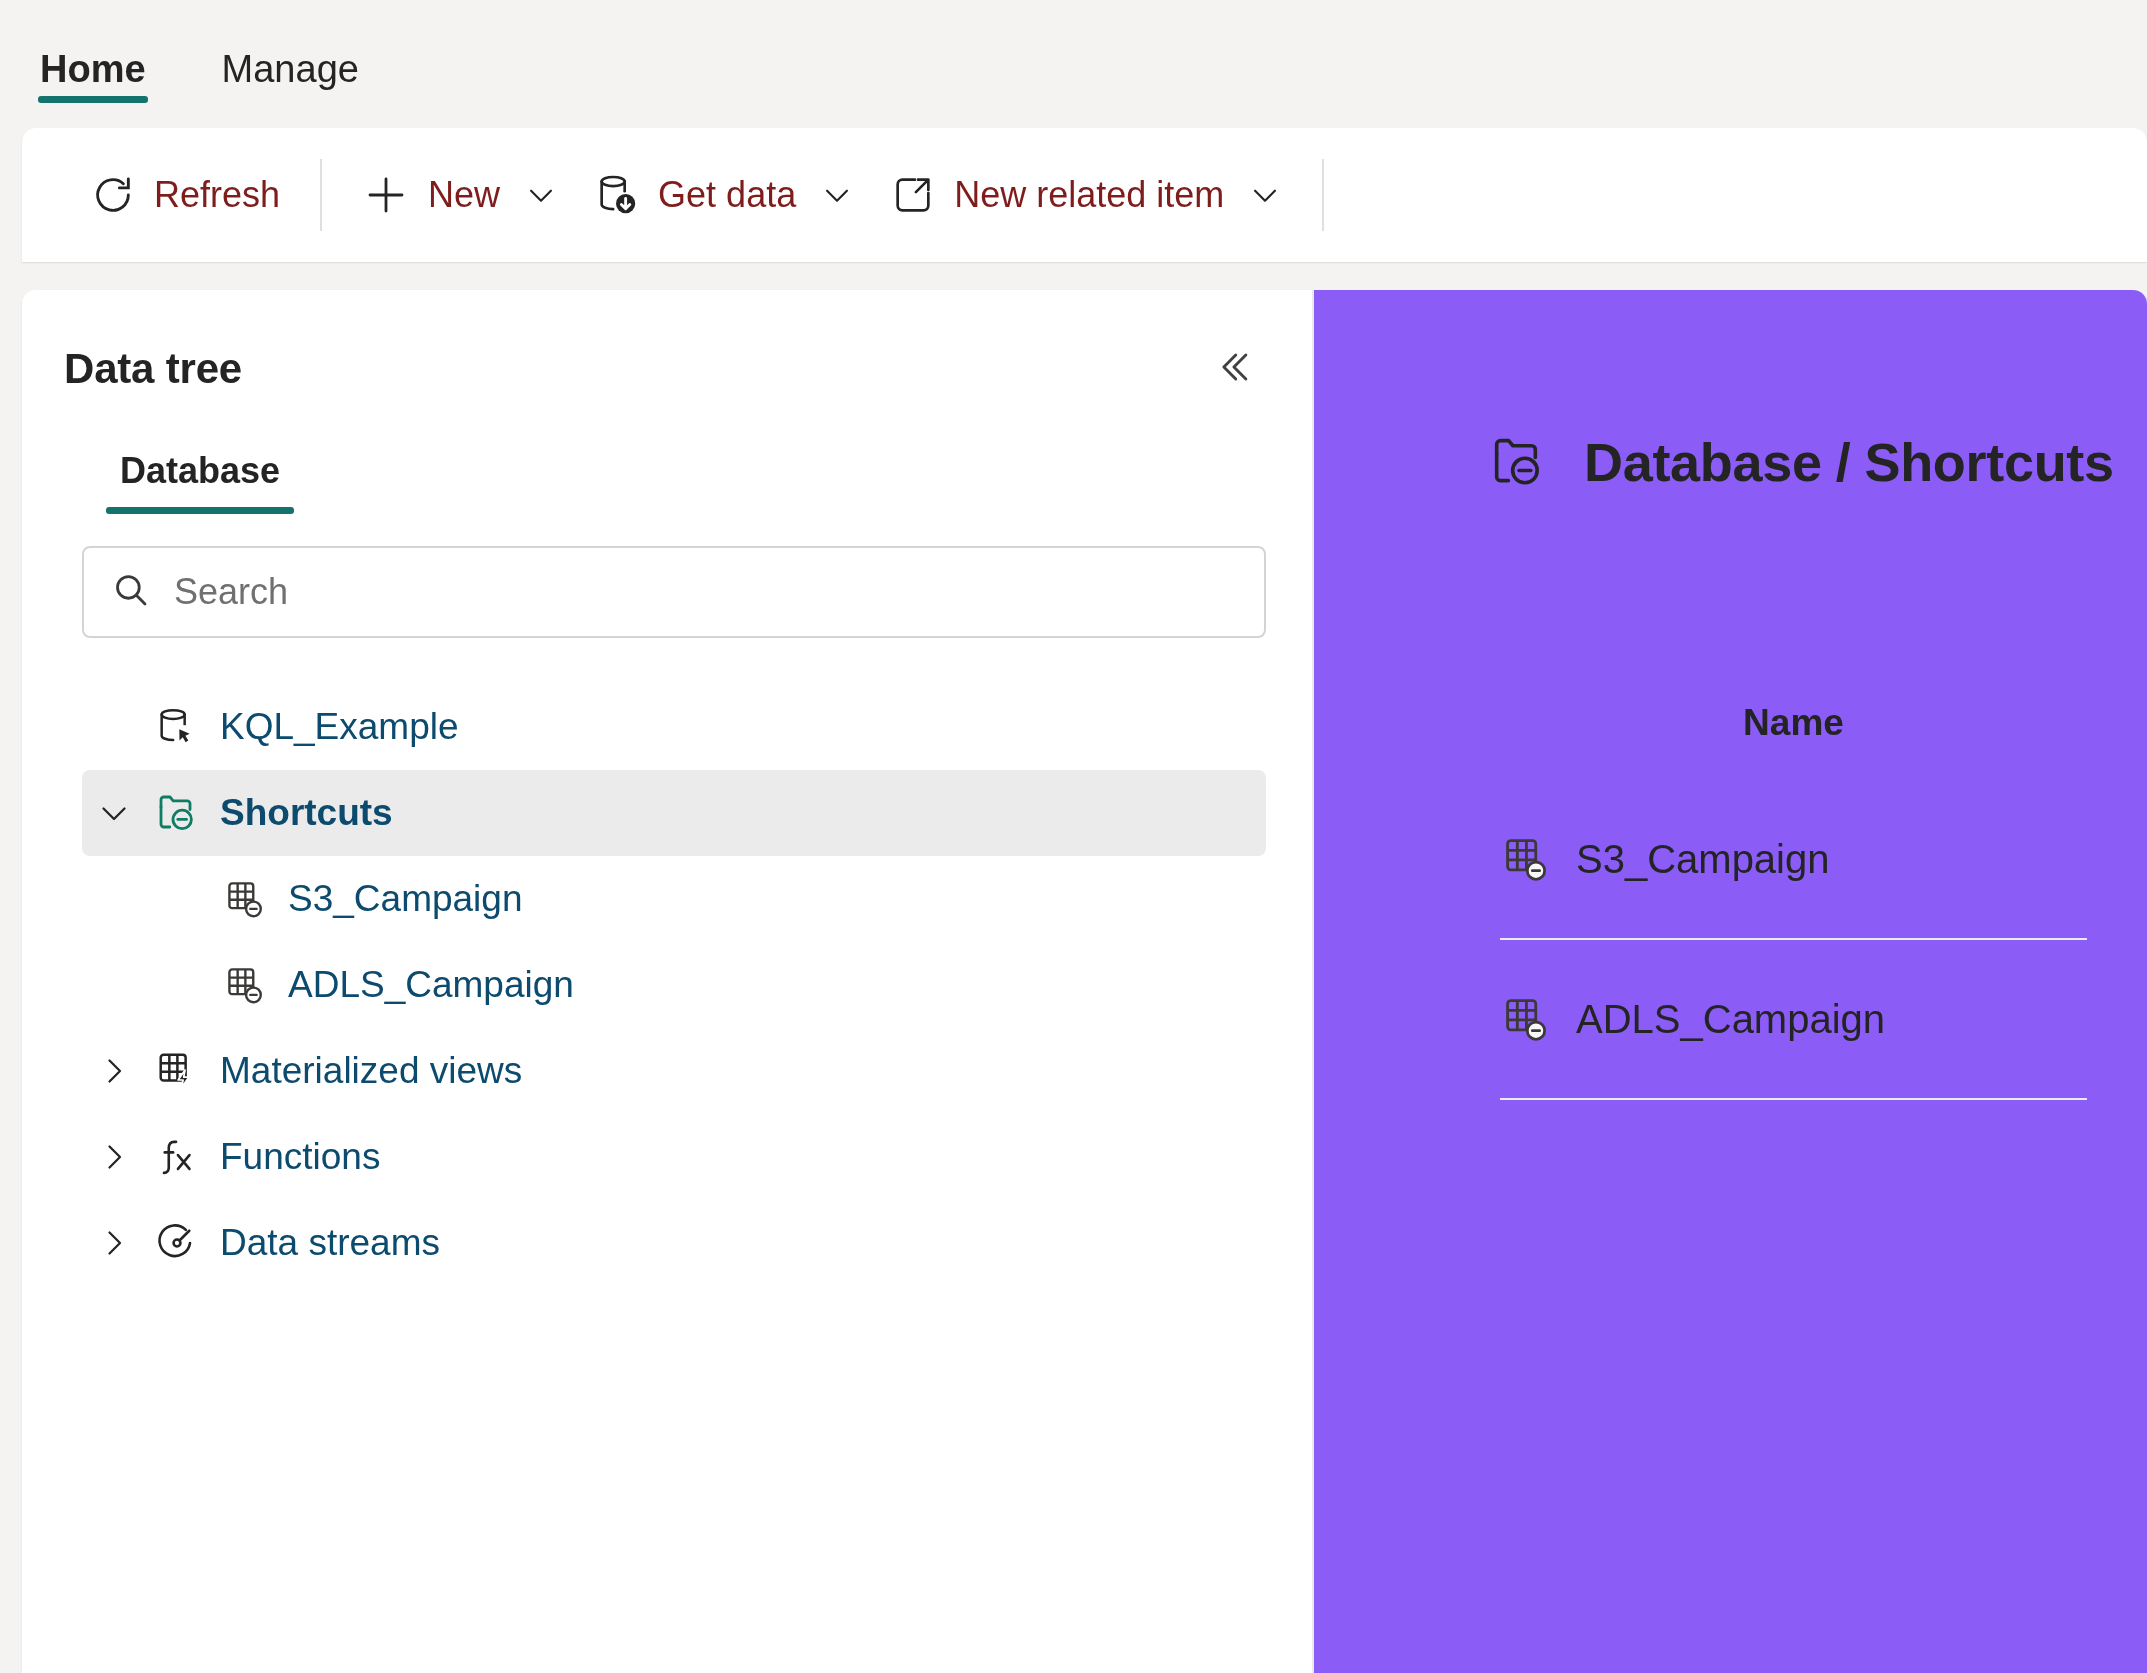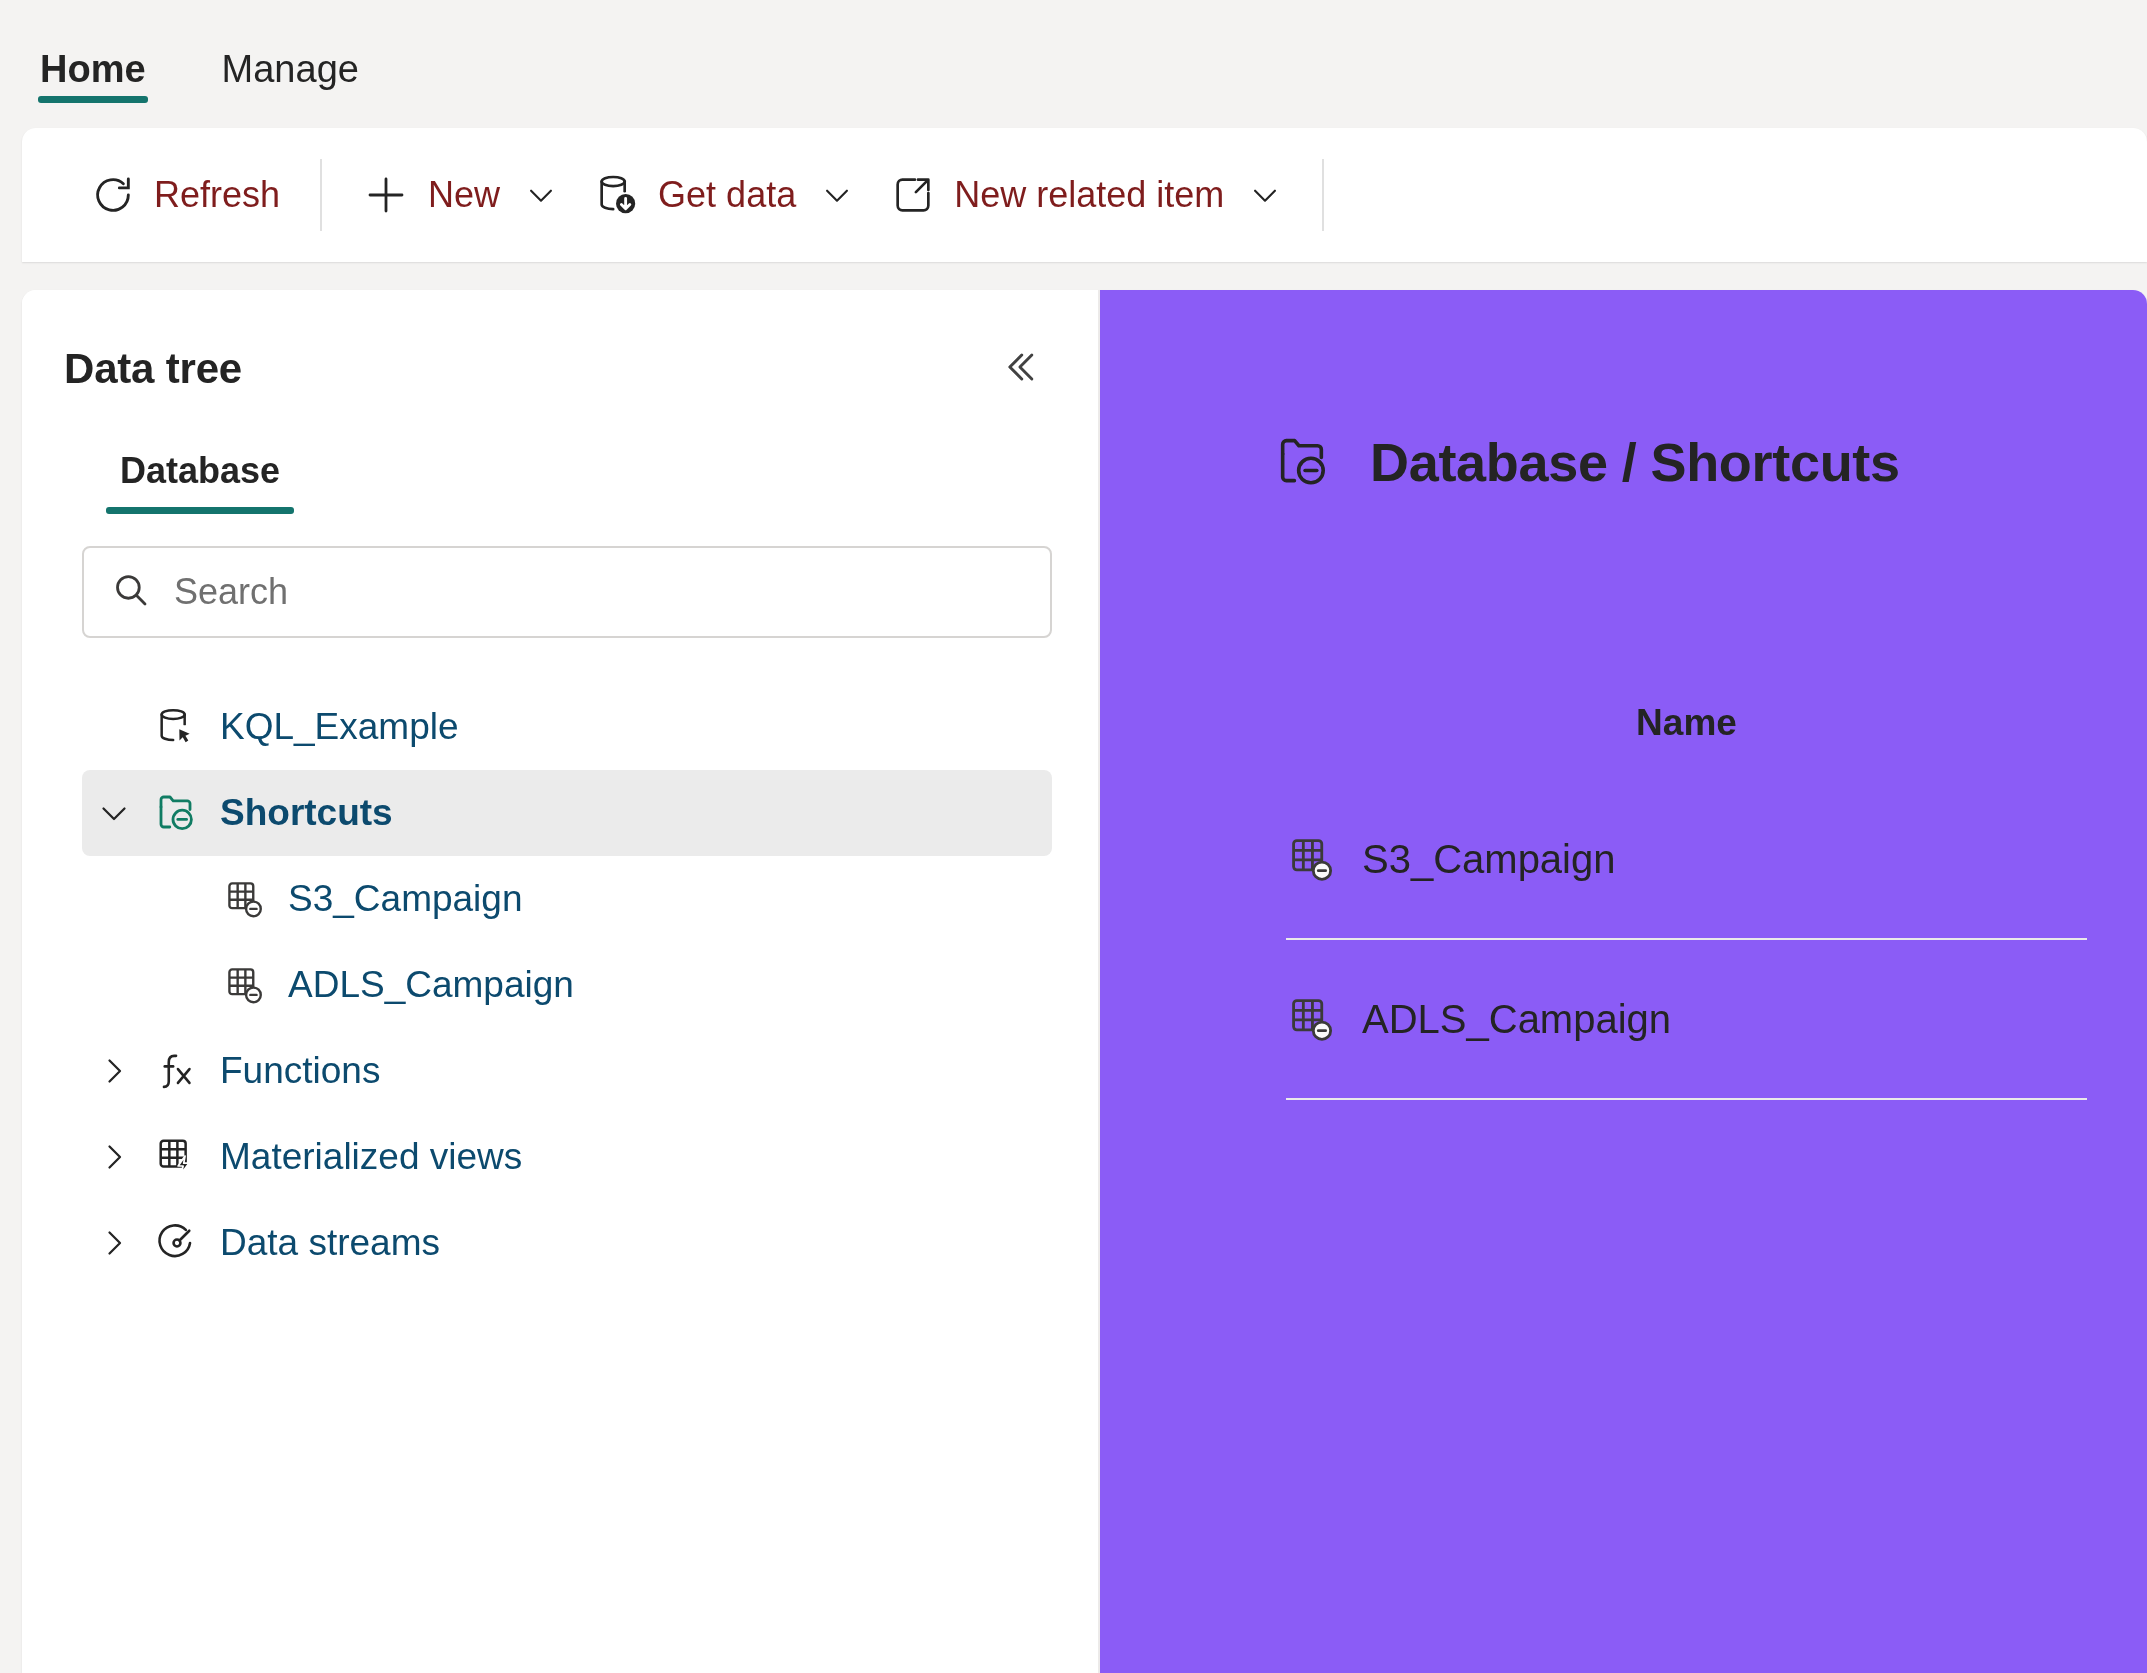--- a/index.html
+++ b/index.html
@@ -101,21 +101,21 @@
     height: 1383px;
     background: #ffffff;
     border-radius: 14px 14px 0 0;
     box-shadow: 0 1px 2px rgba(0,0,0,0.10);
     display: flex;
     overflow: hidden;
   }
 
   
   .tree-panel {
-    width: 1078px;
+    width: 1292px;
     flex: 0 0 auto;
     background: #ffffff;
     border-right: 2px solid #eceae9;
     box-sizing: border-box;
     position: relative;
   }
   .tree-head {
     display: flex;
     align-items: center;
     justify-content: space-between;
@@ -429,43 +429,43 @@
           <span class="tree-label">ADLS_Campaign</span>
         </div>
 
         <div class="tree-row indent-1">
           <span class="twisty">
             <svg width="36" height="36" viewBox="0 0 24 24" fill="none" stroke="#242424" stroke-width="1.5" stroke-linecap="round" stroke-linejoin="round">
               <path d="M9 5l7 7-7 7"></path>
             </svg>
           </span>
           <span class="tree-ico">
+            <svg width="46" height="46" viewBox="0 0 24 24" fill="none" stroke="#242424" stroke-width="1.3" stroke-linejoin="round">
+              <rect x="3.5" y="3.5" width="13" height="13.5" rx="1.5"></rect>
+              <path d="M3.5 8h13M3.5 12.4h13M8 3.5v13.5M12.2 3.5v13.5"></path>
+              <path d="M16.2 11.5l-3.6 5.2h2.6l-1 4 4-5.5h-2.7z" fill="#242424" stroke="#ffffff" stroke-width="0.9"></path>
+            </svg>
+          </span>
+          <span class="tree-label">Materialized views</span>
+        </div>
+
+        <div class="tree-row indent-1">
+          <span class="twisty">
+            <svg width="36" height="36" viewBox="0 0 24 24" fill="none" stroke="#242424" stroke-width="1.5" stroke-linecap="round" stroke-linejoin="round">
+              <path d="M9 5l7 7-7 7"></path>
+            </svg>
+          </span>
+          <span class="tree-ico">
             <svg width="46" height="46" viewBox="0 0 24 24" fill="none" stroke="#242424" stroke-width="1.35" stroke-linecap="round" stroke-linejoin="round">
               <path d="M5.2 20.3c1.6 0 2.5-1 2.5-2.8V7.4c0-2 1-3.3 2.8-3.3h1"></path>
               <path d="M5.6 9.6h4.4"></path>
               <path d="M12.5 11l6 7.2M18.5 11l-6 7.2"></path>
             </svg>
           </span>
           <span class="tree-label">Functions</span>
-        </div>
-
-        <div class="tree-row indent-1">
-          <span class="twisty">
-            <svg width="36" height="36" viewBox="0 0 24 24" fill="none" stroke="#242424" stroke-width="1.5" stroke-linecap="round" stroke-linejoin="round">
-              <path d="M9 5l7 7-7 7"></path>
-            </svg>
-          </span>
-          <span class="tree-ico">
-            <svg width="46" height="46" viewBox="0 0 24 24" fill="none" stroke="#242424" stroke-width="1.3" stroke-linejoin="round">
-              <rect x="3.5" y="3.5" width="13" height="13.5" rx="1.5"></rect>
-              <path d="M3.5 8h13M3.5 12.4h13M8 3.5v13.5M12.2 3.5v13.5"></path>
-              <path d="M16.2 11.5l-3.6 5.2h2.6l-1 4 4-5.5h-2.7z" fill="#242424" stroke="#ffffff" stroke-width="0.9"></path>
-            </svg>
-          </span>
-          <span class="tree-label">Materialized views</span>
         </div>
 
         <div class="tree-row indent-1">
           <span class="twisty">
             <svg width="36" height="36" viewBox="0 0 24 24" fill="none" stroke="#242424" stroke-width="1.5" stroke-linecap="round" stroke-linejoin="round">
               <path d="M9 5l7 7-7 7"></path>
             </svg>
           </span>
           <span class="tree-ico">
             <svg width="46" height="46" viewBox="0 0 24 24" fill="none" stroke="#242424" stroke-width="1.35" stroke-linecap="round" stroke-linejoin="round">

